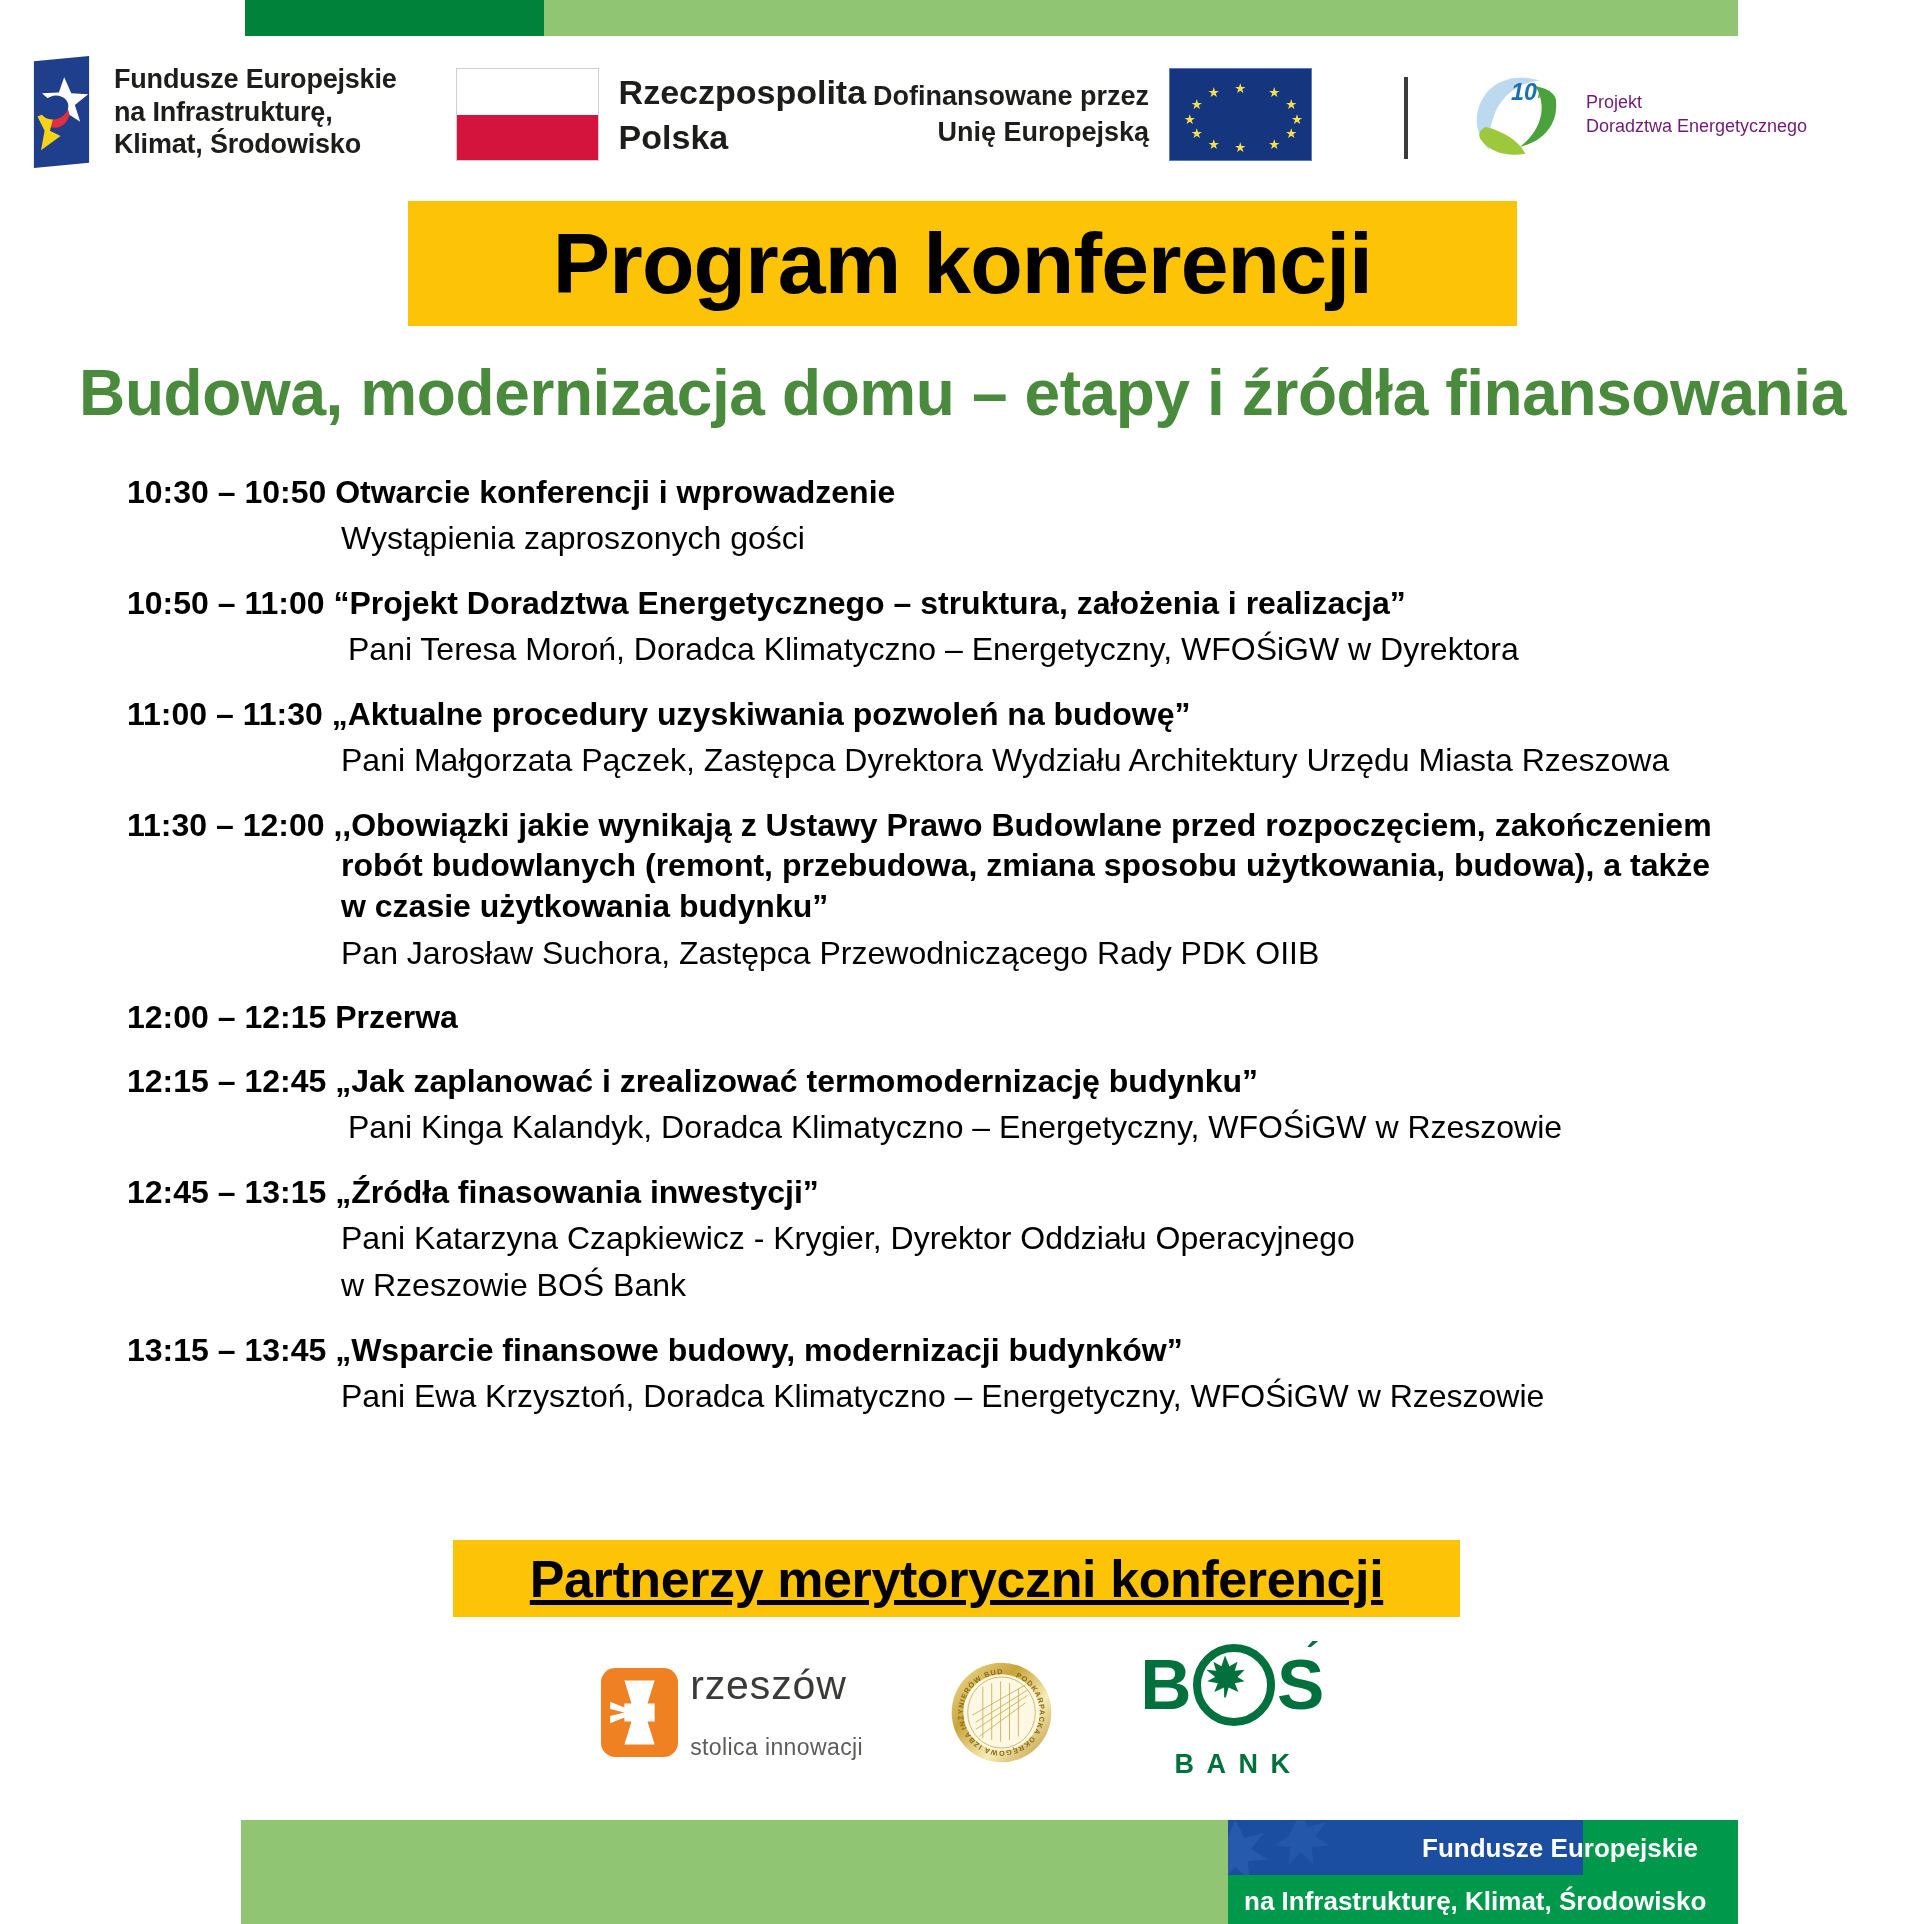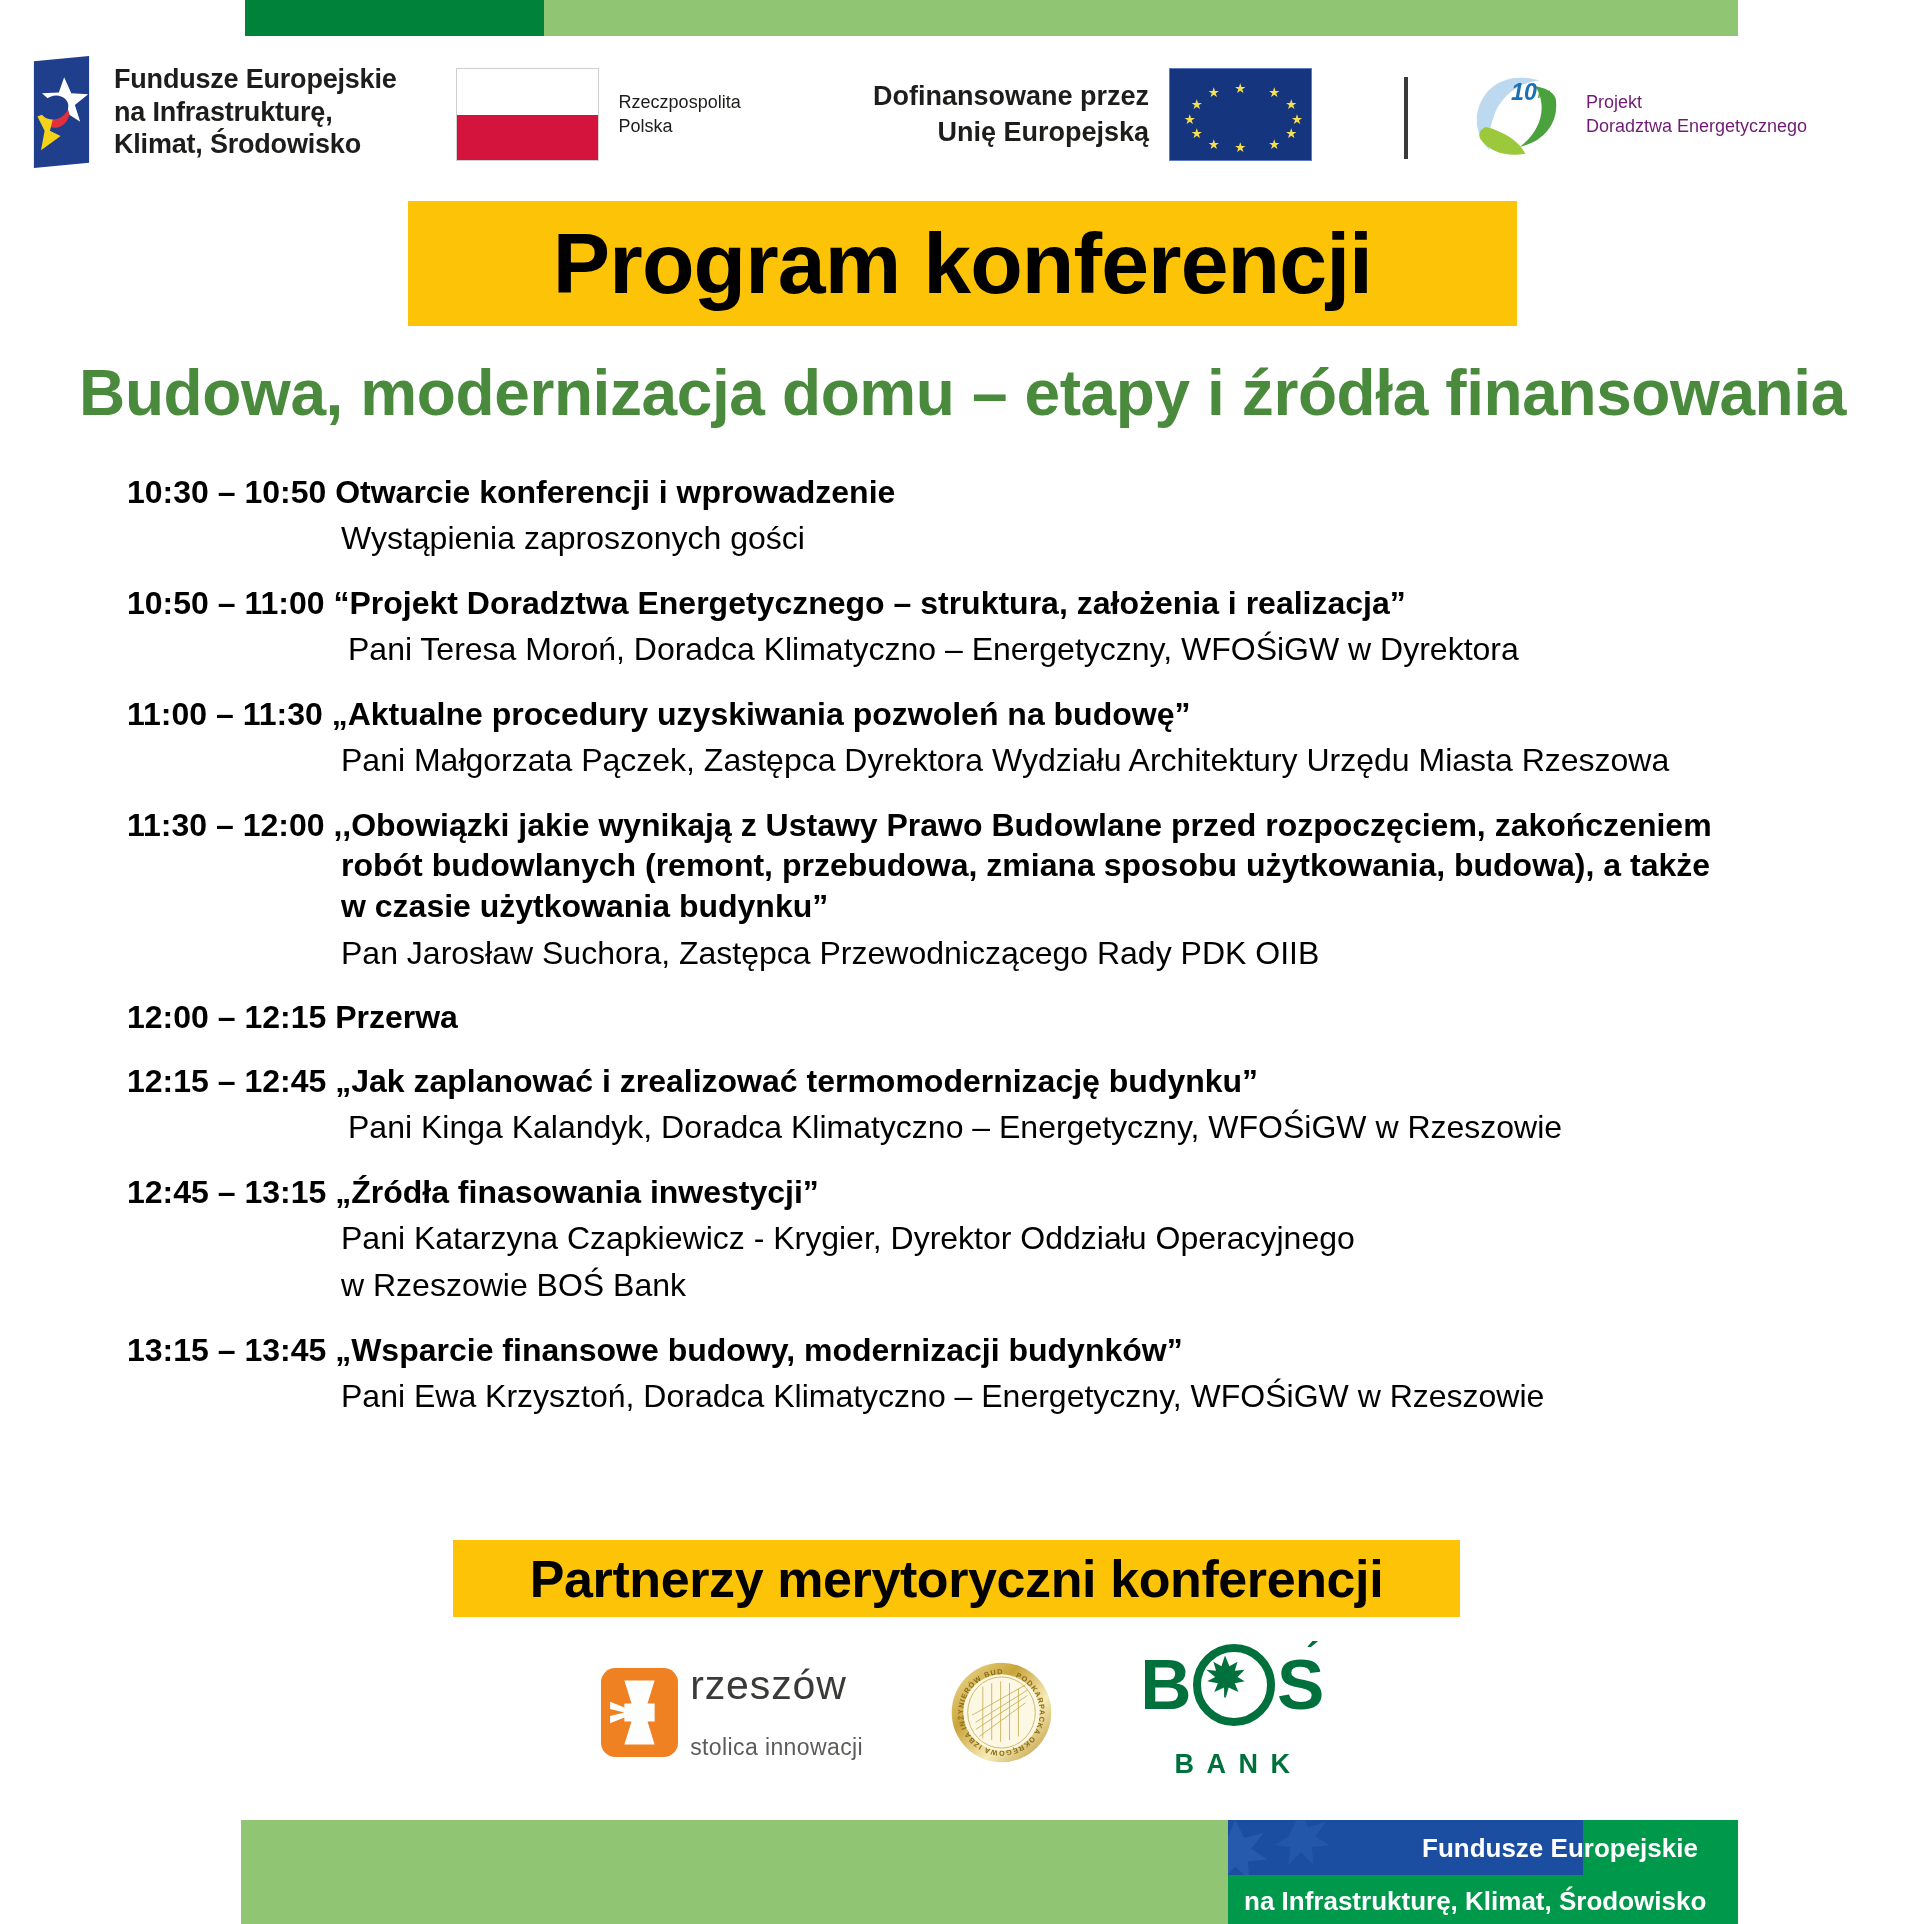--- a/index.html
+++ b/index.html
@@ -20,21 +20,21 @@
 
   .logo-fe{position:absolute;left:25px;top:18px;display:flex;align-items:center;gap:16px;}
   .fe-mark{width:73px;height:116px;position:relative;}
   .fe-mark svg{display:block;}
   .fe-text{font-size:27px;line-height:1.22;font-weight:bold;color:#1d1d1b;white-space:pre-line;letter-spacing:-0.2px;}
 
   .logo-pl{position:absolute;left:456px;top:32px;display:flex;align-items:center;gap:19.6px;}
   .pl-flag{width:143px;height:93px;border:0.9px solid #cfcfcf;box-sizing:border-box;overflow:hidden;}
   .pl-flag .w{height:50%;background:#ffffff;}
   .pl-flag .r{height:50%;background:#d4143c;}
-  .pl-text{font-size:18px;line-height:1.3;font-weight:normal;color:#1d1d1b;white-space:pre-line;}
+  .pl-text{font-size:34px;line-height:1.3;font-weight:bold;color:#1d1d1b;white-space:pre-line;}
 
   .logo-eu{position:absolute;left:873px;top:32px;display:flex;align-items:center;gap:19.6px;}
   .eu-text{font-size:27px;line-height:1.3;font-weight:bold;color:#1d1d1b;white-space:pre-line;text-align:right;}
   .eu-flag{width:143px;height:93px;background:#16357f;position:relative;border:0.9px solid #5d7bc0;box-sizing:border-box;}
   .eu-star{position:absolute;color:#f6df4e;font-size:13.4px;line-height:13.4px;}
 
   .divider{position:absolute;left:1404px;top:41px;width:3.6px;height:82px;background:#3a3a3a;}
 
   .logo-pde{position:absolute;left:1470px;top:32px;display:flex;align-items:center;gap:16px;}
   .pde-mark{width:100px;height:93px;}
@@ -71,20 +71,21 @@
   .speaker.i2{padding-left:221px;}
 
   
   .partners-banner{
     position:absolute;left:453px;top:1540px;width:1007px;height:77px;
     background:#fcc307;display:flex;align-items:center;justify-content:center;
   }
   .partners-banner h2{
     margin:0;font-size:52px;font-weight:bold;color:#000000;white-space:nowrap;
     letter-spacing:-0.4px;
+    text-decoration:underline;
   }
 
   .partner-logos{
     position:absolute;left:0;top:1644px;width:1925px;
     display:flex;align-items:center;justify-content:center;gap:86px;
   }
 
   
   .rz{display:flex;align-items:center;gap:12.5px;}
   .rz-mark{

